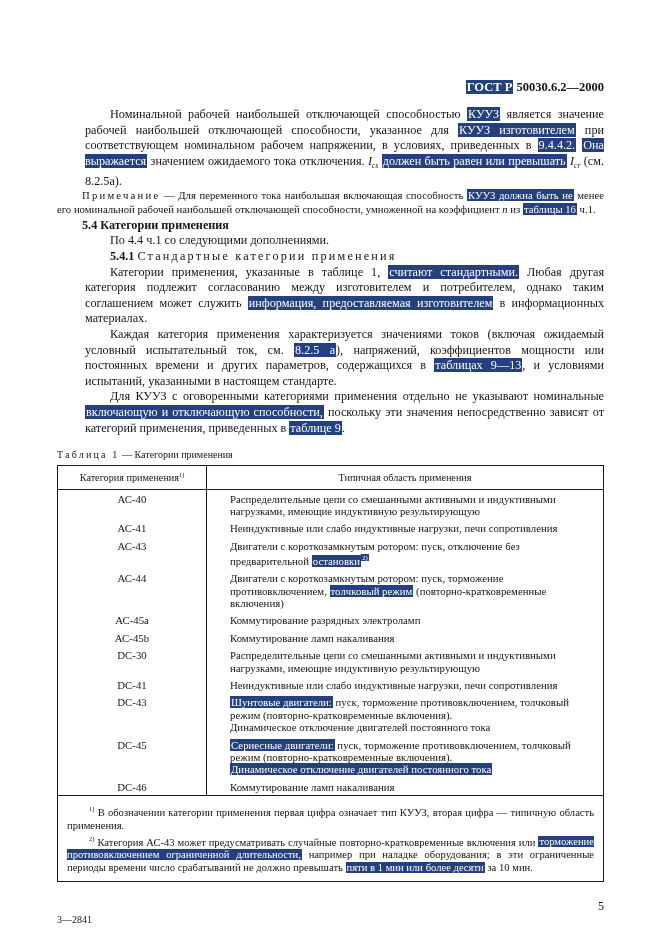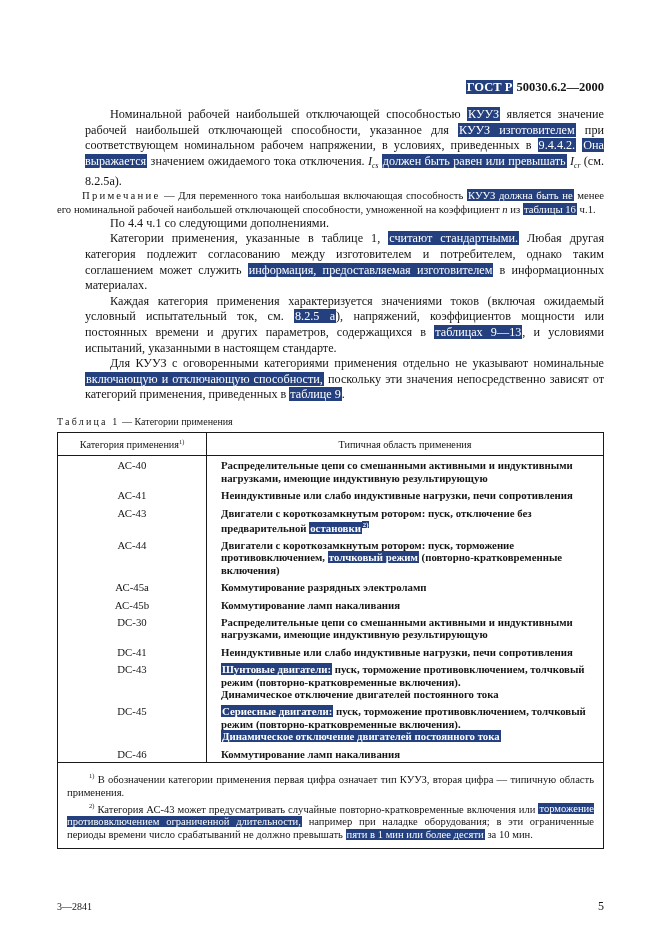--- a/index.html
+++ b/index.html
@@ -21,36 +21,38 @@
   sub { font-size:0.62em; }
   sup { font-size:0.62em; }
   .table-caption { font-size:10px; margin:13px 0 5px 0; }
   table.cats { width:100%; border-collapse:collapse; border:1.2px solid var(--bd,#1a1a1a); font-size:10.8px; }
   table.cats th {
     border:1px solid var(--bd,#1a1a1a); font-weight:normal; font-size:10.2px;
     padding:5px 4px; text-align:center;
   }
   td.cat  { width:140px; border-right:1px solid var(--bd,#1a1a1a); text-align:center;
             vertical-align:top; padding:3px 4px 2px; }
-  td.desc { padding:3px 14px 2px; vertical-align:top; line-height:12.4px; text-align:left;font-weight:bold; }
+  td.desc { padding:3px 23px 2px; vertical-align:top; line-height:12.4px; text-align:left; }
   tr.fn-row td { border-top:1px solid var(--bd,#1a1a1a); padding:6px 9px 7px; }
   .fnote { font-size:10.6px; line-height:13px; text-align:justify; text-indent:22px; }
-  .footer-left  { position:absolute; left:57px;  bottom:24px; font-size:10px; }
+  .footer-left  { position:absolute; left:57px;  bottom:11px; font-size:10px; }
   .footer-right { position:absolute; right:57px; bottom:22px; font-size:12px; }
 </style>
 </head>
 <body>
 
 <div class="page">
   <div class="inner">
     <div class="doc-header" id="doc-header"><span class="hl">ГОСТ Р</span><span> 50030.6.2—2000</span></div>
     <div id="text-block">
         <p class="para-body"><span>Номинальной рабочей наибольшей отключающей способностью </span><span class="hl">КУУЗ</span><span> является значение рабочей наибольшей отключающей способности, указанное для </span><span class="hl">КУУЗ изготовителем</span><span> при соответствующем номинальном рабочем напряжении, в условиях, приведенных в </span><span class="hl">9.4.4.2.</span><span> </span><span class="hl">Она выражается</span><span> значением ожидаемого тока отключения. </span><span class="i">I</span><sub class="i">cs</sub><span> </span><span class="hl">должен быть равен или превышать</span><span> </span><span class="i">I</span><sub class="i">cr</sub><span> (см. 8.2.5а).</span></p>
         <p class="para-note"><span class="sp">Примечание</span><span> — Для переменного тока наибольшая включающая способность </span><span class="hl">КУУЗ должна быть не</span><span> менее его номинальной рабочей наибольшей отключающей способности, умноженной на коэффициент </span><span class="i">n</span><span> из </span><span class="hl">таблицы 16</span><span> ч.1.</span></p>
+        <p class="para-heading"><span class="b">5.4 Категории применения</span></p>
         <p class="para-body"><span>По 4.4 ч.1 со следующими дополнениями.</span></p>
+        <p class="para-body"><span class="b">5.4.1 </span><span class="sp">Стандартные категории применения</span></p>
         <p class="para-body"><span>Категории применения, указанные в таблице 1, </span><span class="hl">считают стандартными.</span><span> Любая другая категория подлежит согласованию между изготовителем и потребителем, однако таким соглашением может служить </span><span class="hl">информация, предоставляемая изготовителем</span><span> в информационных материалах.</span></p>
         <p class="para-body"><span>Каждая категория применения характеризуется значениями токов (включая ожидаемый условный испытательный ток, см. </span><span class="hl">8.2.5 а</span><span>), напряжений, коэффициентов мощности или постоянных времени и других параметров, содержащихся в </span><span class="hl">таблицах 9—13</span><span>, и условиями испытаний, указанными в настоящем стандарте.</span></p>
         <p class="para-body"><span>Для КУУЗ с оговоренными категориями применения отдельно не указывают номинальные </span><span class="hl">включающую и отключающую способности,</span><span> поскольку эти значения непосредственно зависят от категорий применения, приведенных в </span><span class="hl">таблице 9</span><span>.</span></p>
       </div>
     <div class="table-caption" id="tbl-caption"><span class="sp">Таблица 1</span><span> — Категории применения</span></div>
     <table class="cats">
       <thead>
         <tr>
           <th id="col1"><span>Категория применения</span><sup>1)</sup></th>
           <th id="col2"><span>Типичная область применения</span></th>

